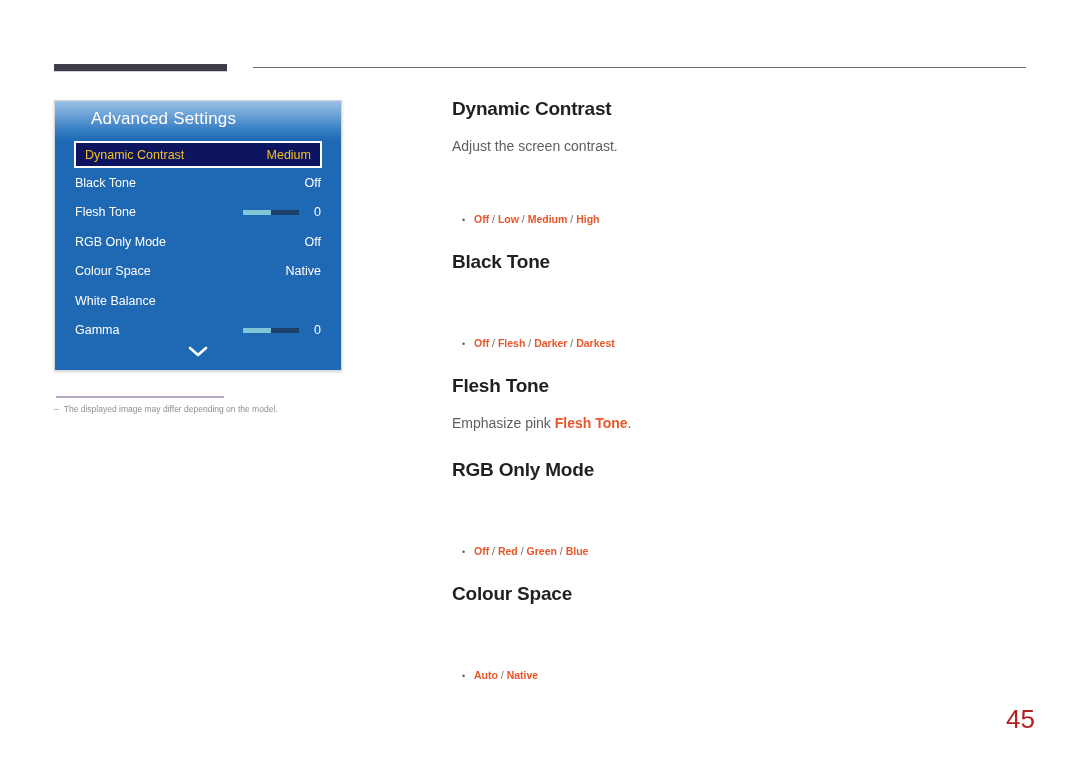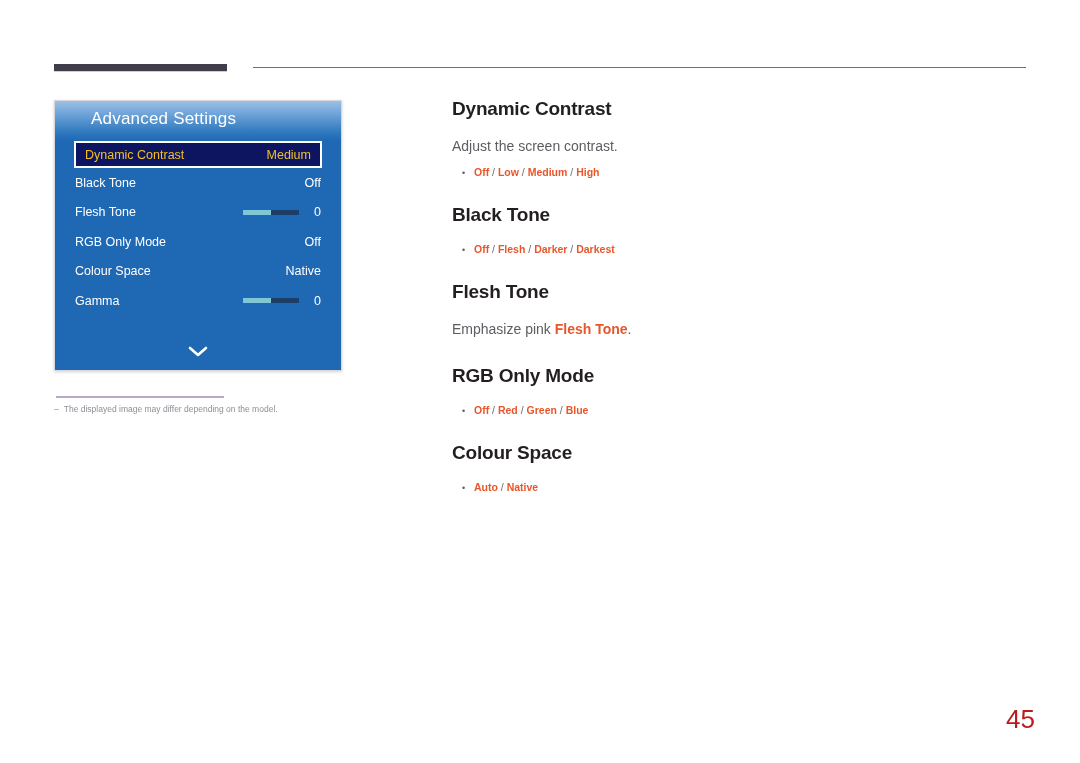--- a/index.html
+++ b/index.html
@@ -178,21 +178,21 @@
   }
   .options-line .bullet {
     color: #5d5d62;
     width: 22px;
     flex: 0 0 22px;
     text-align: left;
     padding-left: 10px;
     box-sizing: border-box;
     font-size: 9px;
   }
-  .options-line .opts { color: #e8562a; font-weight: bold; }
+  .options-line .opts { color: #e8562a; font-weight: bold; margin-top: 47px; }
   .options-line .opts .sep {
     color: #6a6a70;
     font-weight: normal;
   }
 
   
   #page-number {
     position: absolute;
     right: 45px;
     bottom: 28px;
@@ -238,20 +238,26 @@
           <span>Off</span>
         </span>
       </div>
       <div class="osd-row">
         <span class="row-label">Colour Space</span>
         <span class="row-value">
           <span>Native</span>
         </span>
       </div>
       <div class="osd-row">
+        <span class="row-label">White Balance</span>
+        <span class="row-value">
+          <span></span>
+        </span>
+      </div>
+      <div class="osd-row">
         <span class="row-label">Gamma</span>
         <span class="row-value">
           <span class="slider">
             <span class="slider-fill" style="width: 50%;"></span>
           </span>
           <span class="num-value">0</span>
         </span>
       </div>
     </div>
   <div id="osd-scroll-down">

